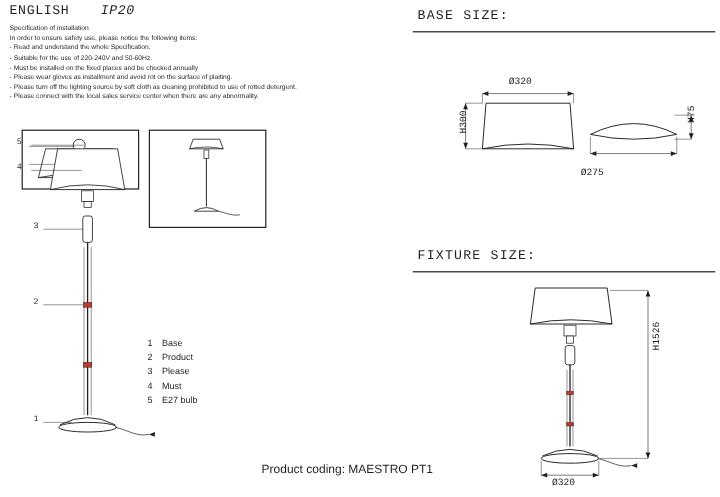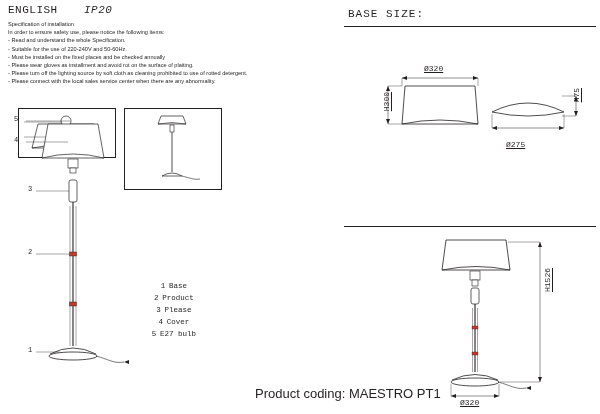--- a/index.html
+++ b/index.html
@@ -66,53 +66,50 @@
   
   .panel-box {
     border: 1px solid #231f20;
     background: #ffffff;
   }
   #left-panel { left: 18px; top: 108px; width: 96px; height: 48px; }
   #right-panel { left: 124px; top: 108px; width: 96px; height: 80px; }
 
   
   #legend {
-    left: 148px; top: 280px;
+    left: 123px; top: 280px;
     font-size: 7.5px;
     line-height: 12px;
-    font-family: Liberation Mono, monospace;
-    color: #231f20;
-    text-align: center;
+    font-family: Liberation Sans, sans-serif;
+    color: #231f20;
   }
   #legend .legend-row { white-space: nowrap; }
   #legend .num { display: inline-block; width: 12px; }
 
   
   #product-coding {
     left: 218px; top: 386px;
-    font-size: 13px;
+    font-size: 10px;
     font-family: "Liberation Sans", sans-serif;
     color: #231f20;
-    margin-left: 37px;
   }
 
   
   .callout {
     font-size: 7px;
     font-family: "Liberation Mono", monospace;
     color: #231f20;
   }
 
   
   .dim-label {
     font-size: 8px;
     font-family: "Liberation Mono", monospace;
     color: #231f20;
     white-space: nowrap;
-    text-decoration: underline;
   }
   .dim-vert {
     writing-mode: vertical-rl;
     transform: rotate(180deg);
   }
   svg { display:block; }
 </style>
 </head>
 <body>
 
@@ -128,20 +125,21 @@
     <div class="spec-line">- Suitable for the use of 220-240V and 50-60Hz.</div>
     <div class="spec-line">- Must be installed on the fixed places and be checked annually</div>
     <div class="spec-line">- Please wear gloves as installment and avoid rot on the surface of plaiting.</div>
     <div class="spec-line">- Please turn off the lighting source by soft cloth as cleaning prohibited to use of rotted detergent.</div>
     <div class="spec-line">- Please connect with the local sales service center when there are any abnormality.</div>
   </div>
 
   <div class="abs section-title" id="base-size-title">BASE SIZE:</div>
   <div class="abs rule" id="base-rule"></div>
 
+  <div class="abs section-title" id="fixture-size-title">FIXTURE SIZE:</div>
   <div class="abs rule" id="fixture-rule"></div>
 
   <div class="abs panel-box" id="left-panel"></div>
   <div class="abs panel-box" id="right-panel"></div>
 
   <svg class="abs" style="left:18px; top:108px;" width="96" height="48">
     <path d="M14,40 L20,16 L76,16 L82,40 Z" fill="#ffffff" stroke="#231f20" stroke-width="0.7"></path>
     <path d="M14,40 Q48,33 82,40" fill="none" stroke="#231f20" stroke-width="0.7"></path>
     <circle cx="48" cy="13" r="5" fill="#ffffff" stroke="#231f20" stroke-width="0.7"></circle>
     <path d="M45,17 L51,17 L50,21 L46,21 Z" fill="#ffffff" stroke="#231f20" stroke-width="0.7"></path>
@@ -200,21 +198,21 @@
     <div class="legend-row">
       <span class="num">1</span><span>Base</span>
     </div>
     <div class="legend-row">
       <span class="num">2</span><span>Product</span>
     </div>
     <div class="legend-row">
       <span class="num">3</span><span>Please</span>
     </div>
     <div class="legend-row">
-      <span class="num">4</span><span>Cover</span>
+      <span class="num">4</span><span>Must</span>
     </div>
     <div class="legend-row">
       <span class="num">5</span><span>E27 bulb</span>
     </div>
   </div>
 
   <div class="abs" id="product-coding">Product coding: MAESTRO PT1</div>
 
   <svg class="abs" style="left:380px; top:66px;" width="200" height="80">
 
@@ -245,21 +243,21 @@
 
     <line x1="196" y1="30" x2="196" y2="50" stroke="#231f20" stroke-width="0.5"></line>
     <path d="M196,30 l-2,5 l4,0 Z" fill="#231f20"></path>
     <path d="M196,50 l-2,-5 l4,0 Z" fill="#231f20"></path>
     <line x1="182" y1="30" x2="196" y2="30" stroke="#231f20" stroke-width="0.4"></line>
     <line x1="182" y1="50" x2="196" y2="50" stroke="#231f20" stroke-width="0.4"></line>
   </svg>
 
   <div class="abs dim-label" style="left:424px; top:64px;">Ø320</div>
   <div class="abs dim-label dim-vert" style="left:382px; top:92px;">H300</div>
-  <div class="abs dim-label" style="left:506px; top:140px;">Ø275</div>
+  <div class="abs dim-label" style="left:484px; top:140px;">Ø275</div>
   <div class="abs dim-label dim-vert" style="left:572px; top:88px;">H75</div>
 
   <svg class="abs" style="left:418px; top:230px;" width="180" height="170">
 
     <path d="M28,10 L88,10 L92,40 L24,40 Z" fill="#ffffff" stroke="#231f20" stroke-width="0.8"></path>
     <path d="M24,40 Q58,33 92,40" fill="none" stroke="#231f20" stroke-width="0.8"></path>
 
     <rect x="52" y="41" width="10" height="9" fill="#ffffff" stroke="#231f20" stroke-width="0.6"></rect>
     <rect x="54" y="50" width="6" height="6" fill="#ffffff" stroke="#231f20" stroke-width="0.6"></rect>
 

